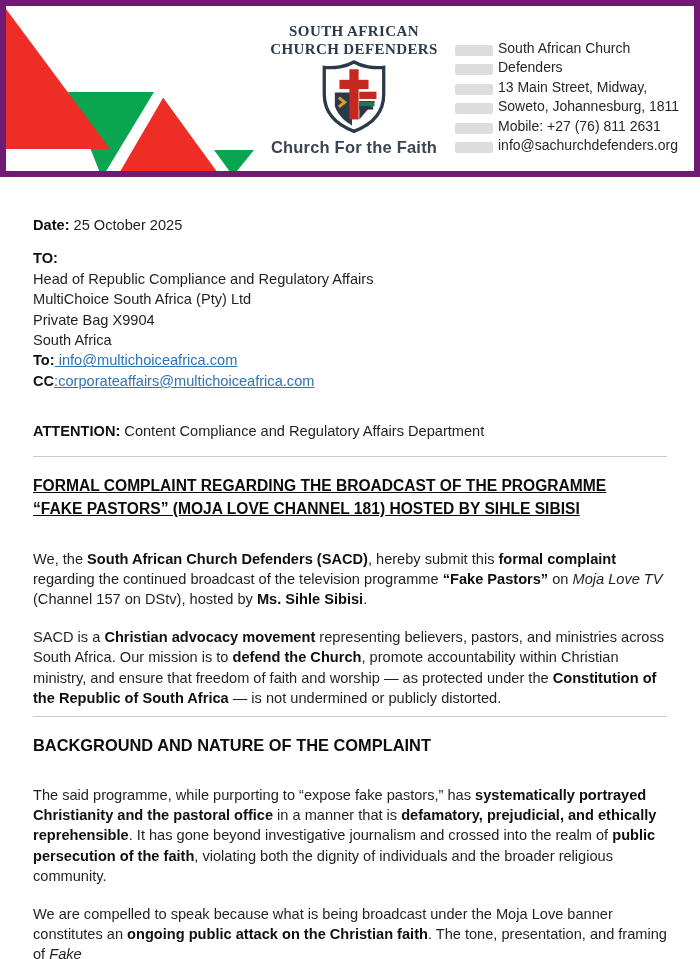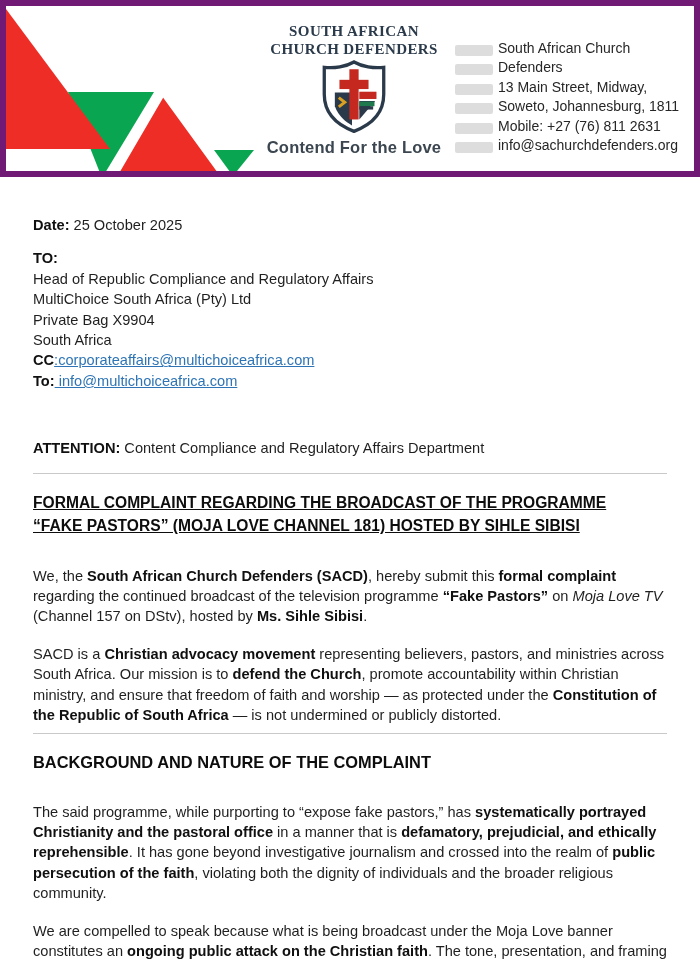--- a/index.html
+++ b/index.html
@@ -42,21 +42,21 @@
     font-size:14px;line-height:19.4px;color:#262626;
   }
   
   .letter-body{padding:38px 33px 0 33px;font-size:14.6px;line-height:20.4px;}
   .b{font-weight:bold;color:#101010;}
   .i{font-style:italic;}
   .date-line{margin-bottom:13px;}
   .addr-block div{white-space:nowrap;}
   .email-line{white-space:nowrap;}
   a.email-link{color:var(--link);text-decoration:underline;cursor:pointer;}
-  .attention-line{margin-top:47px;}
+  .attention-line{margin-top:30px;}
   hr.rule{border:none;border-top:1px solid var(--rule);height:0;}
   .rule-1{margin-top:14px;}
   .rule-2{margin-top:7px;}
   .subject{
     margin-top:17px;font-size:15.6px;font-weight:bold;line-height:23px;
     color:#0d0d0d;
   }
   .subject div{text-decoration:underline;}
   .section-heading{
     margin-top:17px;font-size:16.4px;font-weight:bold;color:#0d0d0d;
@@ -86,21 +86,21 @@
         <path d="M21 49 L47 49 L47 99 C38 94 27 86 21 70 Z" fill="var(--navy)"></path>
         <polygon points="58,62 82,62 58,90" fill="var(--navy)"></polygon>
         <polyline points="27,57 36,64 27,71" fill="none" stroke="var(--gold)" stroke-width="4.5"></polyline>
         <rect x="43" y="14" width="14" height="76" fill="#c4281f"></rect>
         <rect x="28" y="30" width="44" height="14" fill="#c4281f"></rect>
         <rect x="58" y="48" width="26" height="11" fill="#c4281f"></rect>
         <rect x="58" y="63" width="23" height="7" fill="#1e7a4c"></rect>
         <rect x="58" y="70" width="21" height="5" fill="var(--navy)"></rect>
       </svg>
     </div>
-    <div class="tagline">Contend For the Love</div>
+    <div class="tagline">Church For the Faith</div>
   </div>
 
   <div class="ghost-bars">
     <div class="ghost-bar"></div>
     <div class="ghost-bar"></div>
     <div class="ghost-bar"></div>
     <div class="ghost-bar"></div>
     <div class="ghost-bar"></div>
     <div class="ghost-bar"></div>
   </div>
@@ -120,24 +120,24 @@
     <span class="b">Date:</span><span> 25 October 2025</span>
   </div>
 
   <div class="addr-block">
     <div class="b">TO:</div>
     <div>Head of Republic Compliance and Regulatory Affairs</div>
     <div>MultiChoice South Africa (Pty) Ltd</div>
     <div>Private Bag X9904</div>
     <div>South Africa</div>
     <div class="email-line">
-      <span class="b">CC</span><a class="email-link" href="#">:corporateaffairs@multichoiceafrica.com</a>
+      <span class="b">To:</span><a class="email-link" href="#"> info@multichoiceafrica.com</a>
     </div>
     <div class="email-line">
-      <span class="b">To:</span><a class="email-link" href="#"> info@multichoiceafrica.com</a>
+      <span class="b">CC</span><a class="email-link" href="#">:corporateaffairs@multichoiceafrica.com</a>
     </div>
   </div>
 
   <div class="attention-line">
     <span class="b">ATTENTION:</span><span> Content Compliance and Regulatory Affairs Department</span>
   </div>
 
   <hr class="rule rule-1">
 
   <div class="subject">

